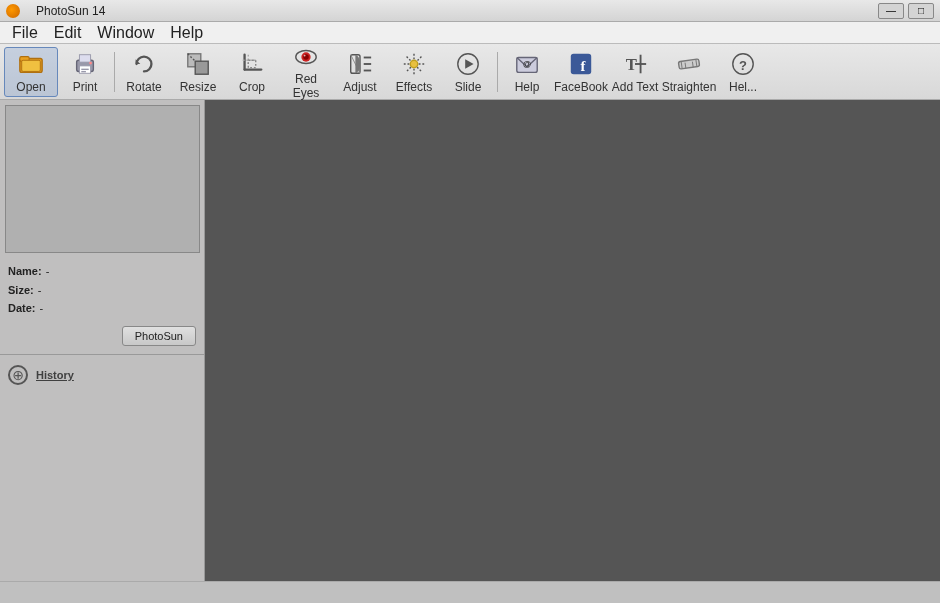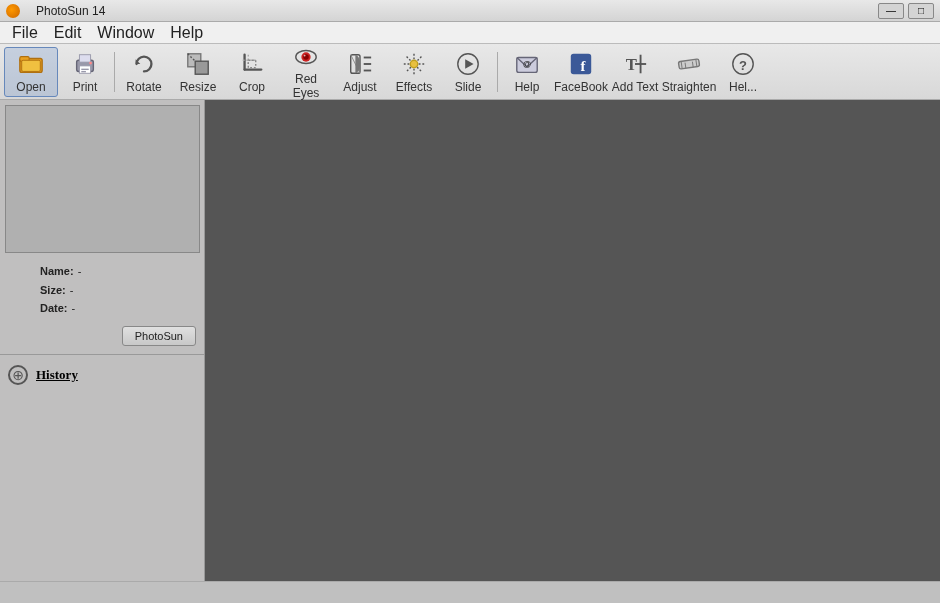--- a/index.html
+++ b/index.html
@@ -141,21 +141,20 @@
       height: 148px;
       margin: 5px auto;
       background: #b0b0b0;
       border: 1px solid #888;
     }
     #image-info {
       padding: 4px 8px;
       font-size: 11px;
       color: #222;
       line-height: 1.7;
-      margin-left: 32px;
     }
     .info-row {
       display: flex;
       gap: 4px;
     }
     .info-label { font-weight: bold; }
     #metadata-btn-row {
       display: flex;
       justify-content: flex-end;
       padding: 4px 8px;
@@ -188,25 +187,24 @@
       height: 20px;
       border: 2px solid #555;
       border-radius: 50%;
       display: flex;
       align-items: center;
       justify-content: center;
       font-size: 14px;
       color: #555;
     }
     #history-label {
-      font-size: 13px;
+      font-size: 11px;
       font-weight: bold;
-      color: #000000;
+      color: #404040;
       text-decoration: underline;
-      font-family: Liberation Serif, serif;
     }
 
     
     #canvas-area {
       flex: 1;
       background: #555555;
       height: 100%;
     }
 
     

